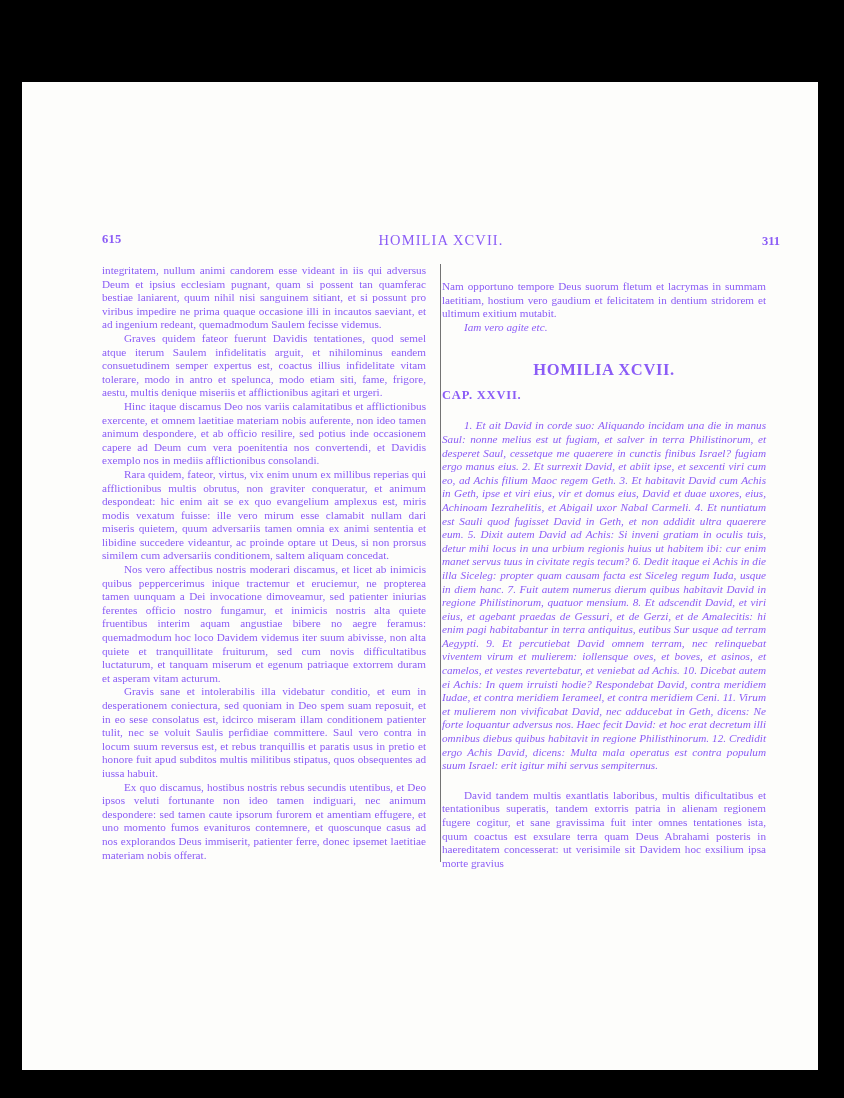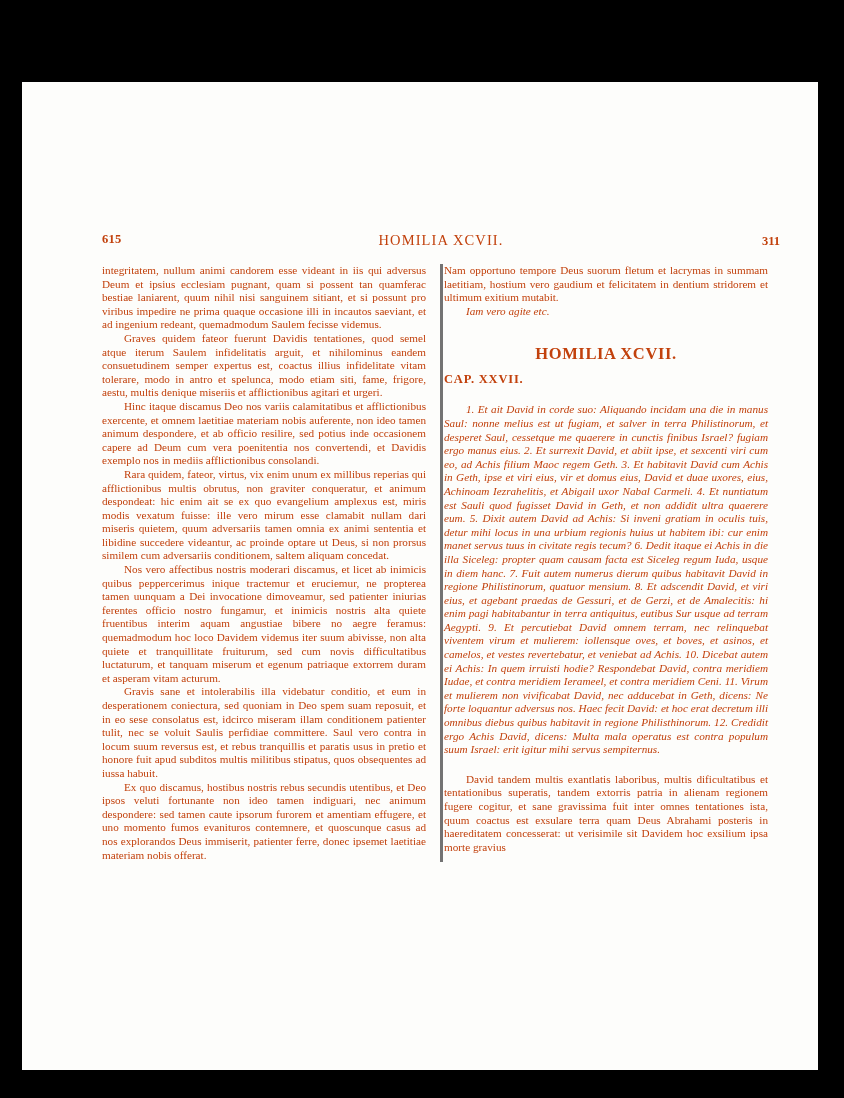--- a/index.html
+++ b/index.html
@@ -7,21 +7,21 @@
     padding: 0;
     background: #ffffff;
   }
   .page {
     position: relative;
     width: 844px;
     height: 1098px;
     background: #ffffff;
     overflow: hidden;
     font-family: "Liberation Serif", serif;
-    color: #c2410c;
+    color: #8b5cf6;
   }
   
   .scan-top {
     position: absolute;
     left: 0; top: 0;
     width: 844px; height: 82px;
     background: #000;
   }
   .scan-left {
     position: absolute;
@@ -89,24 +89,25 @@
   }
   .columns {
     display: flex;
     align-items: flex-start;
   }
   .col {
     width: 324px;
   }
   .col.left {
     padding-right: 14px;
-    border-right: 3px solid #737373;
+    border-right: 1px solid #737373;
   }
   .col.right {
     padding-left: 1px;
+    margin-top: 16px;
   }
   p {
     margin: 0;
     font-size: 11.2px;
     line-height: 13.6px;
     text-align: justify;
     text-justify: inter-word;
     hyphens: manual;
   }
   p.indent {

